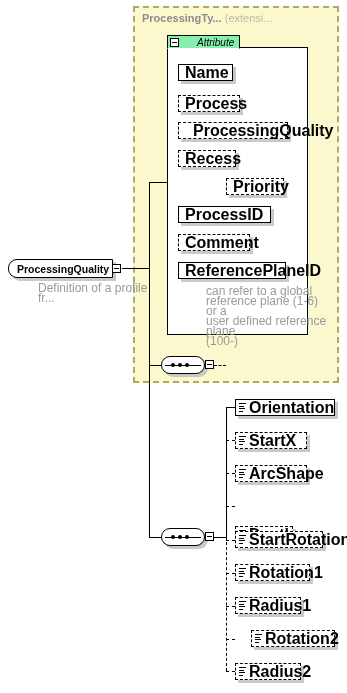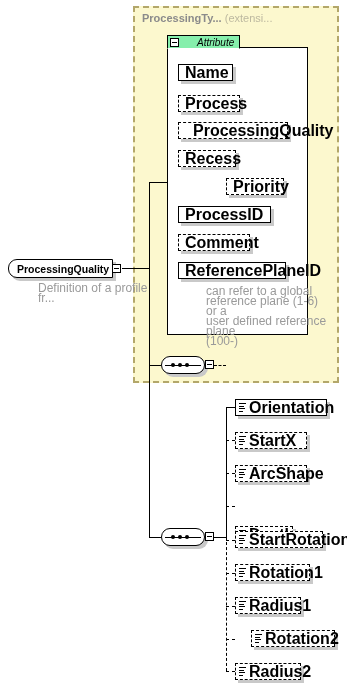--- a/index.html
+++ b/index.html
@@ -240,21 +240,21 @@
   <div class="ln h" style="left:226px;top:407px;width:9px;"></div>
   <div class="dln h" style="left:226px;top:440px;width:9px;"></div>
   <div class="dln h" style="left:226px;top:473px;width:9px;"></div>
   <div class="dln h" style="left:226px;top:506px;width:9px;"></div>
   <div class="dln h" style="left:226px;top:540px;width:9px;"></div>
   <div class="dln h" style="left:226px;top:573px;width:9px;"></div>
   <div class="dln h" style="left:226px;top:606px;width:9px;"></div>
   <div class="dln h" style="left:226px;top:639px;width:9px;"></div>
   <div class="dln h" style="left:226px;top:671px;width:9px;"></div>
 
-  <div class="node elem req" style="left:235px;top:399px;width:92px;">
+  <div class="node elem req" style="left:235px;top:399px;width:100px;">
     <span class="elem-icon">
         <i></i>
         <i></i>
         <i></i>
         <i></i>
       </span>
     <span>Orientation</span>
   </div>
   <div class="node elem opt" style="left:235px;top:432px;width:72px;">
     <span class="elem-icon">

